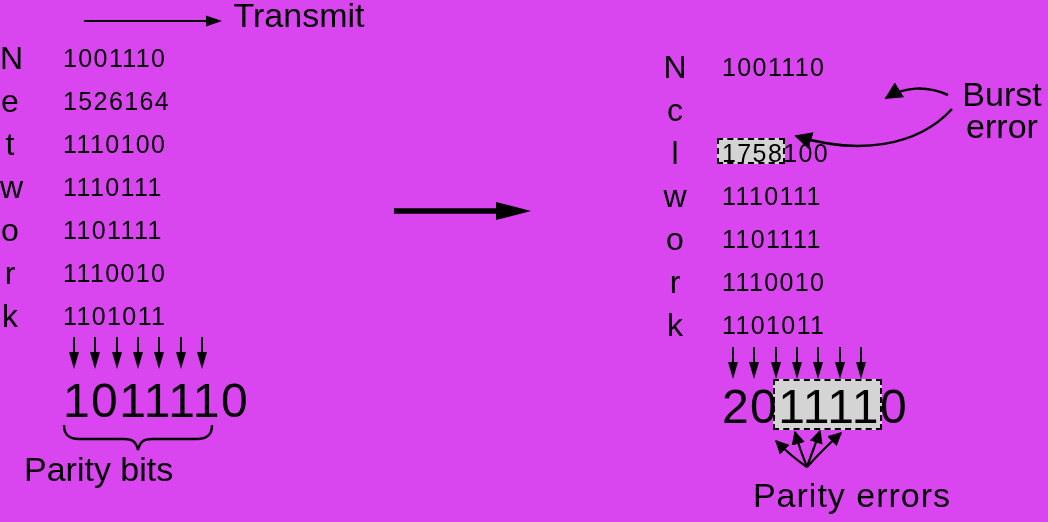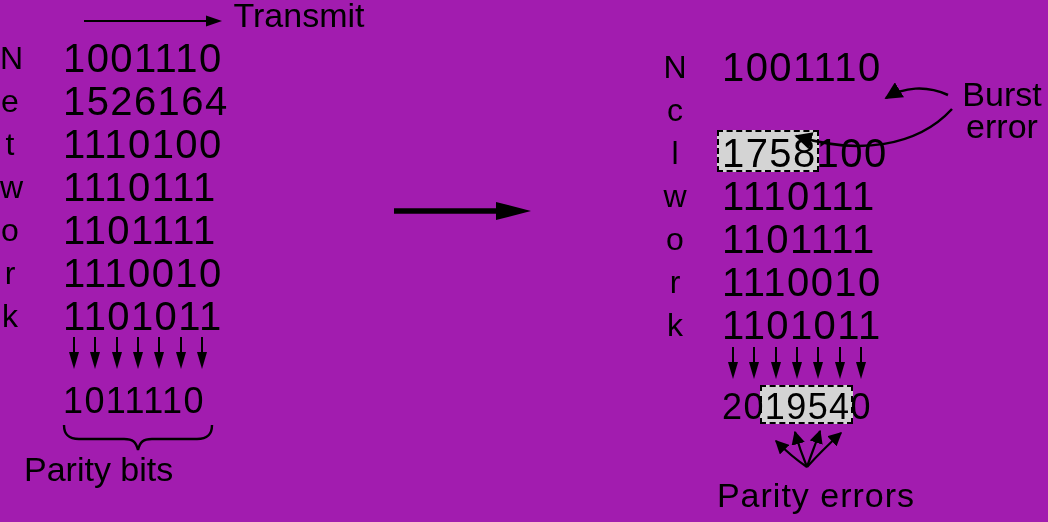--- a/index.html
+++ b/index.html
@@ -1,49 +1,49 @@
 <!DOCTYPE html>
 <html style="--hl: #d4d4d4;"><head>
 <meta charset="utf-8">
 <style>
   html,body{margin:0;padding:0;background:#fff;}
   .fig{
-    position:relative;width:1048px;height:522px;background:#a21caf;
+    position:relative;width:1048px;height:522px;background:#d946ef;
     font-family:"Liberation Sans",sans-serif;color:#000;overflow:hidden;
   }
   svg{display:block}
   .abs{position:absolute}
   
   .rows{position:absolute}
   .bit-row{height:43px;line-height:43px;display:flex;align-items:center;position:relative;z-index:0;white-space:nowrap}
   .letter{display:inline-block;text-align:center;font-size:32px}
   .rows-left .letter{width:20px}
   .rows-right .letter{width:24px}
-  .bits{font-size:40px;letter-spacing:1.4px;white-space:nowrap}
+  .bits{font-size:25px;letter-spacing:1.4px;white-space:nowrap}
   .rows-left .bits{margin-left:43px}
   .rows-right .bits{margin-left:35px}
   
   .hl{position:relative}
   .hl::before{
     content:"";position:absolute;left:-5px;right:-2px;top:-1px;bottom:3px;
     background:var(--hl,#d4d4d4);border:2px dashed #000;z-index:-1;
   }
   .hl:empty{display:none}
   .hl:empty::before{display:none}
   
-  .parity-row{position:absolute;font-size:36px;letter-spacing:1.4px;line-height:38px;white-space:nowrap;z-index:0}
+  .parity-row{position:absolute;font-size:48px;letter-spacing:1.4px;line-height:38px;white-space:nowrap;z-index:0}
   .parity-left{left:63px;top:382px}
   .parity-right{left:722px;top:388px}
   
   .lbl{position:absolute;font-size:34px;line-height:38px;white-space:nowrap}
   .transmit-label{left:224px;top:-3px;width:150px;text-align:center;line-height:36px;white-space:normal}
   .channel-label{left:393px;top:224px}
   .parity-bits-label{left:24px;top:450px;width:200px;text-align:left}
   .burst-label{left:950px;top:78px;width:104px;text-align:center;line-height:32px;white-space:normal}
-  .parity-errors-label{left:700px;top:476px;width:232px;text-align:center;letter-spacing:1px}
+  .parity-errors-label{left:736px;top:476px;width:232px;text-align:center;letter-spacing:1px}
 </style>
 </head>
 <body>
 
 <div class="fig">
 
   <svg class="abs" style="left:84px;top:13px" width="140" height="16" viewBox="0 0 140 16">
     <line x1="0" y1="8" x2="123" y2="8" stroke="#000" stroke-width="2"></line>
     <polygon points="122,2.5 122,13.5 138,8" fill="#000"></polygon>
   </svg>
@@ -159,21 +159,21 @@
       <polygon points="6,16 16,16 11,33"></polygon>
         <polygon points="27,16 37,16 32,33"></polygon>
       <polygon points="49,16 59,16 54,33"></polygon>
         <polygon points="70,16 80,16 75,33"></polygon>
       <polygon points="91,16 101,16 96,33"></polygon>
         <polygon points="113,16 123,16 118,33"></polygon>
       <polygon points="134,16 144,16 139,33"></polygon>
     </g>
   </svg>
 
-  <div class="parity-row parity-right"><span>20</span><span class="hl">1954</span><span>0</span></div>
+  <div class="parity-row parity-right"><span>20</span><span class="hl">1111</span><span>0</span></div>
 
   <div class="lbl burst-label">
     <div>Burst</div>
     <div>error</div>
   </div>
 
   <div class="lbl parity-errors-label">Parity errors</div>
 
   <svg class="abs" style="left:0;top:0;pointer-events:none" width="1048" height="522" viewBox="0 0 1048 522">
     <defs>

